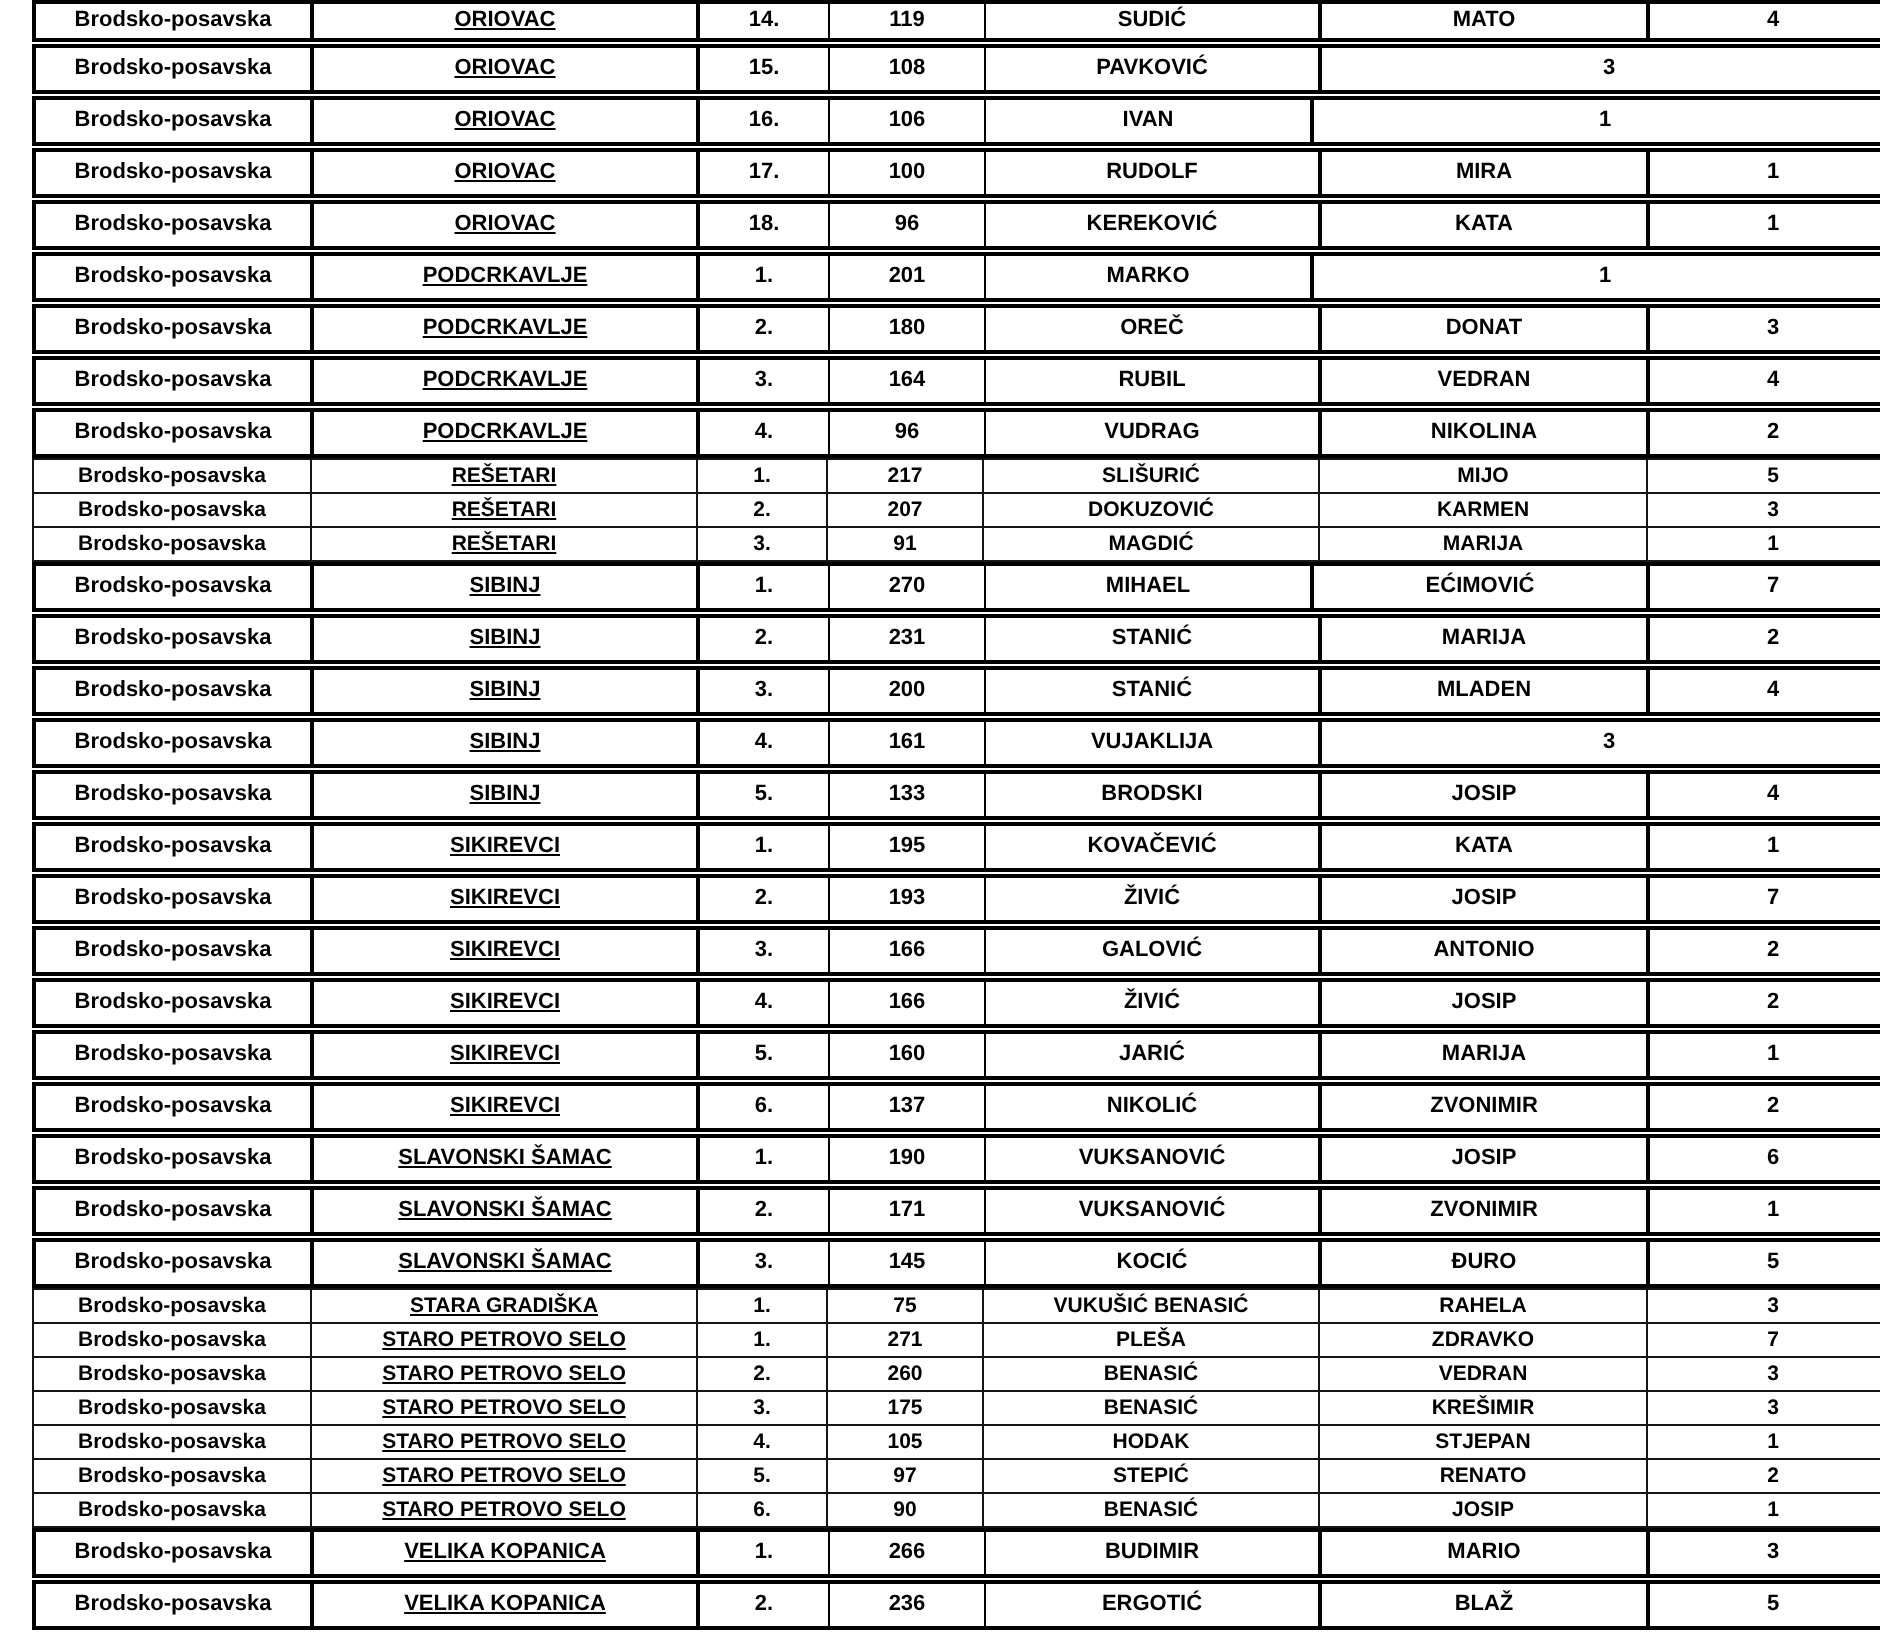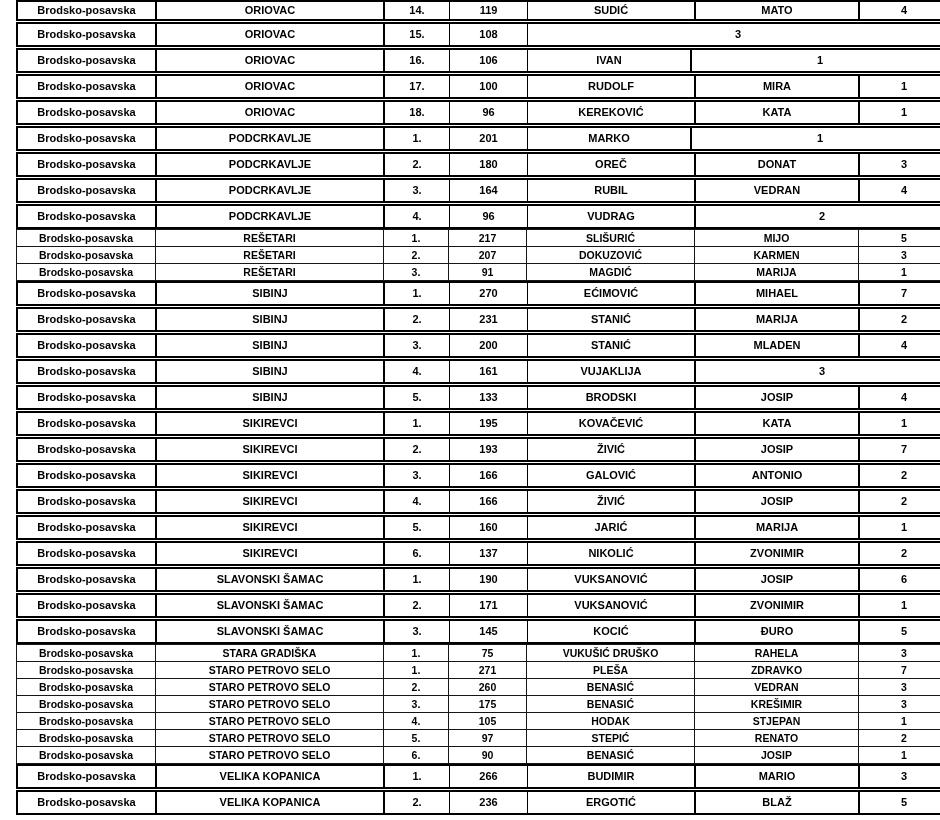--- a/index.html
+++ b/index.html
@@ -49,21 +49,21 @@
     text-align: center;
     white-space: nowrap;
     overflow: hidden;
     flex: 0 0 auto;
   }
   .tall .cell { line-height: 21px; font-size: 11px; }
   .tall.row1 .cell { line-height: 17px; }
   .compact .cell { line-height: 16px; font-size: 10.5px; }
 
   .c1 { width: 139px; }
-  .c2 { width: 228px; }
+  .c2 { width: 193px; text-decoration: underline; }
   .c3 { width: 65px; }
   .c4 { width: 78px; }
   .c5 { width: 168px; }
   .c6 { width: 164px; }
   .c7 { flex: 1 1 auto; }
 
   .tall .c1, .tall .c2, .tall .c5, .tall .c6 { border-right: 2px solid #000000; }
   .tall .c3, .tall .c4 { border-right: 1px solid #000000; }
   .compact .c1, .compact .c2, .compact .c3,
   .compact .c4, .compact .c5, .compact .c6 { border-right: 1px solid #161616; }
@@ -88,20 +88,21 @@
         <div class="cell c7">4</div>
       </div>
       <div class="sliver"></div>
     </div>
     <div class="row-line tall">
       <div class="box">
         <div class="cell c1">Brodsko-posavska</div>
         <div class="cell c2">ORIOVAC</div>
         <div class="cell c3">15.</div>
         <div class="cell c4">108</div>
+        <div class="cell c5">PAVKOVIĆ</div>
         <div class="cell c7">3</div>
       </div>
       <div class="sliver"></div>
     </div>
     <div class="row-line tall">
       <div class="box">
         <div class="cell c1">Brodsko-posavska</div>
         <div class="cell c2">ORIOVAC</div>
         <div class="cell c3">16.</div>
         <div class="cell c4">106</div>
@@ -169,20 +170,21 @@
       </div>
       <div class="sliver"></div>
     </div>
     <div class="row-line tall">
       <div class="box">
         <div class="cell c1">Brodsko-posavska</div>
         <div class="cell c2">PODCRKAVLJE</div>
         <div class="cell c3">4.</div>
         <div class="cell c4">96</div>
         <div class="cell c5">VUDRAG</div>
+        <div class="cell c6">NIKOLINA</div>
         <div class="cell c7">2</div>
       </div>
       <div class="sliver"></div>
     </div>
     <div class="row-line compact">
       <div class="box">
         <div class="cell c1">Brodsko-posavska</div>
         <div class="cell c2">REŠETARI</div>
         <div class="cell c3">1.</div>
         <div class="cell c4">217</div>
@@ -215,22 +217,22 @@
         <div class="cell c7">1</div>
       </div>
       <div class="sliver"></div>
     </div>
     <div class="row-line tall">
       <div class="box">
         <div class="cell c1">Brodsko-posavska</div>
         <div class="cell c2">SIBINJ</div>
         <div class="cell c3">1.</div>
         <div class="cell c4">270</div>
+        <div class="cell c6">MIHAEL</div>
         <div class="cell c5">EĆIMOVIĆ</div>
-        <div class="cell c6">MIHAEL</div>
         <div class="cell c7">7</div>
       </div>
       <div class="sliver"></div>
     </div>
     <div class="row-line tall">
       <div class="box">
         <div class="cell c1">Brodsko-posavska</div>
         <div class="cell c2">SIBINJ</div>
         <div class="cell c3">2.</div>
         <div class="cell c4">231</div>
@@ -382,21 +384,21 @@
         <div class="cell c7">5</div>
       </div>
       <div class="sliver"></div>
     </div>
     <div class="row-line compact">
       <div class="box">
         <div class="cell c1">Brodsko-posavska</div>
         <div class="cell c2">STARA GRADIŠKA</div>
         <div class="cell c3">1.</div>
         <div class="cell c4">75</div>
-        <div class="cell c5">VUKUŠIĆ DRUŠKO</div>
+        <div class="cell c5">VUKUŠIĆ BENASIĆ</div>
         <div class="cell c6">RAHELA</div>
         <div class="cell c7">3</div>
       </div>
       <div class="sliver"></div>
     </div>
     <div class="row-line compact">
       <div class="box">
         <div class="cell c1">Brodsko-posavska</div>
         <div class="cell c2">STARO PETROVO SELO</div>
         <div class="cell c3">1.</div>

